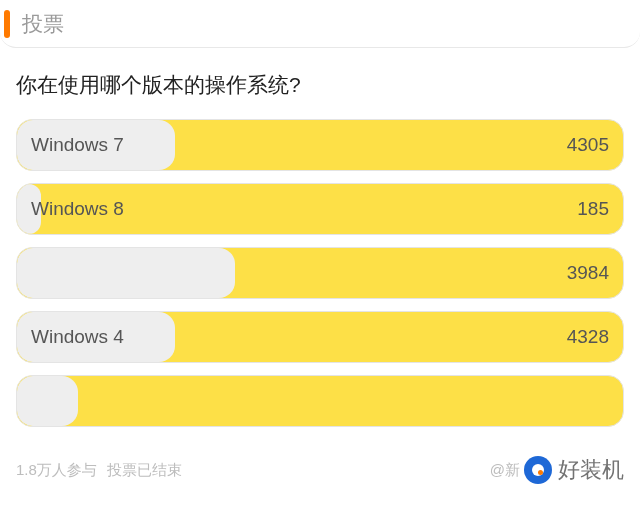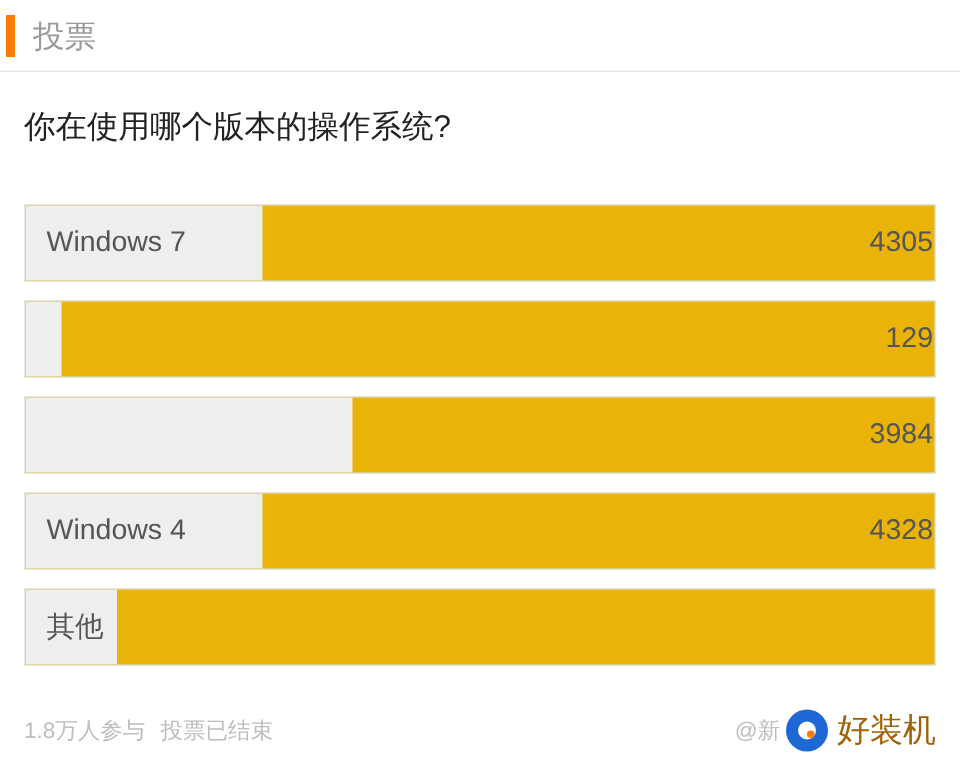--- a/index.html
+++ b/index.html
@@ -1,18 +1,19 @@
 <!DOCTYPE html>
 <html><head>
   <meta charset="utf-8">
   <style>
     * {
       margin: 0;
       padding: 0;
       box-sizing: border-box;
+      border-radius: 16px;
     }
     body {
       font-family: -apple-system, BlinkMacSystemFont, "Segoe UI", "PingFang SC", "Microsoft YaHei", sans-serif;
       background: #ffffff;
       width: 640px;
       height: 520px;
     }
     .header {
       display: flex;
       align-items: center;
@@ -30,30 +31,30 @@
       font-size: 21px;
       color: #9a9a9a;
       font-weight: 400;
     }
     .content {
       padding: 22px 16px 10px 16px;
     }
     .question {
       font-size: 21px;
       color: #222;
-      margin-bottom: 37px;
+      margin-bottom: 20px;
       line-height: 1.4;
     }
     .poll-option {
       position: relative;
       height: 52px;
       border: 1px solid #e4e4e4;
       margin-bottom: 12px;
       overflow: hidden;
-      background: #eab308;
+      background: #fde047;
     }
     .poll-bar-fill {
       position: absolute;
       left: 0;
       top: 0;
       bottom: 0;
       background: #eeeeee;
       z-index: 1;
     }
     .poll-label {
@@ -62,21 +63,21 @@
       top: 0;
       bottom: 0;
       display: flex;
       align-items: center;
       font-size: 19px;
       color: #555;
       z-index: 2;
     }
     .poll-count {
       position: absolute;
-      right: 1px;
+      right: 14px;
       top: 0;
       bottom: 0;
       display: flex;
       align-items: center;
       font-size: 19px;
       color: #555;
       z-index: 2;
     }
     .footer {
       padding: 6px 16px;
@@ -115,21 +116,21 @@
     .eye-dot {
       position: absolute;
       width: 5px;
       height: 5px;
       border-radius: 50%;
       background: #ff7a00;
       bottom: 1px;
       right: 1px;
     }
     .watermark {
-      color: #a16207;
+      color: #737373;
       font-size: 22px;
       margin-left: 2px;
     }
   </style>
 </head>
 <body>
 
 <div class="header">
   <div class="orange-bar"></div>
   <div class="header-title">投票</div>
@@ -139,37 +140,37 @@
   <div class="question">你在使用哪个版本的操作系统?</div>
 
   <div class="poll-option">
     <div class="poll-bar-fill" style="width:26%"></div>
     <div class="poll-label">Windows 7</div>
     <div class="poll-count">4305</div>
   </div>
 
   <div class="poll-option">
     <div class="poll-bar-fill" style="width:4%"></div>
-    <div class="poll-count">129</div>
+    <div class="poll-label">Windows 8</div>
+    <div class="poll-count">185</div>
   </div>
 
   <div class="poll-option">
     <div class="poll-bar-fill" style="width:36%"></div>
     <div class="poll-count">3984</div>
   </div>
 
   <div class="poll-option">
     <div class="poll-bar-fill" style="width:26%"></div>
     <div class="poll-label">Windows 4</div>
     <div class="poll-count">4328</div>
   </div>
 
   <div class="poll-option">
     <div class="poll-bar-fill" style="width:10%"></div>
-    <div class="poll-label">其他</div>
   </div>
 </div>
 
 <div class="footer">
   <div class="footer-left">
     <span>1.8万人参与</span>
     <span>投票已结束</span>
   </div>
   <div class="footer-right">
     <span>@新</span>

